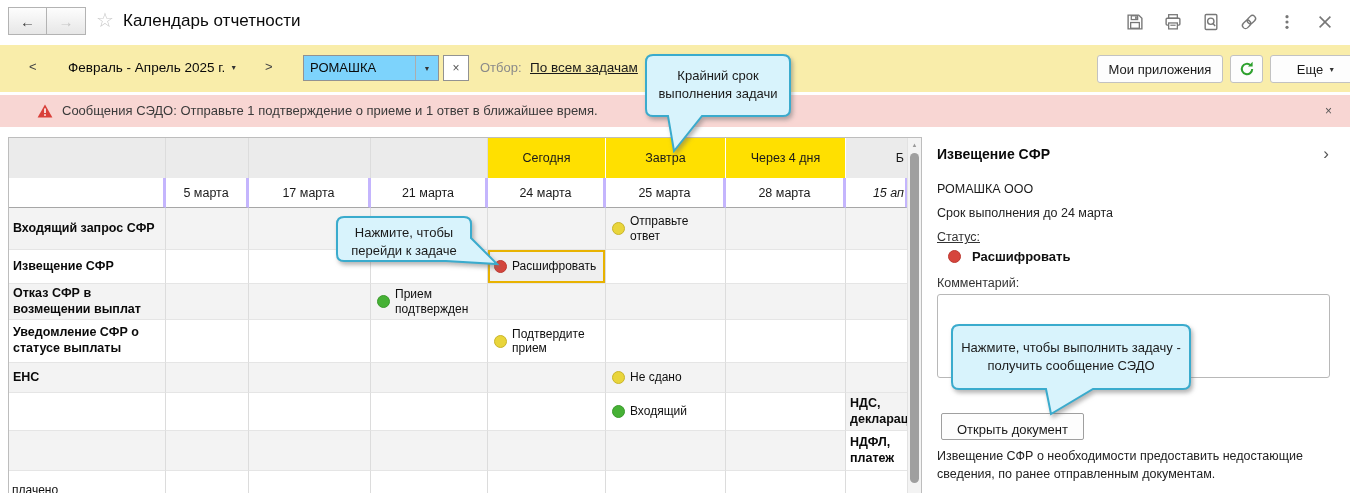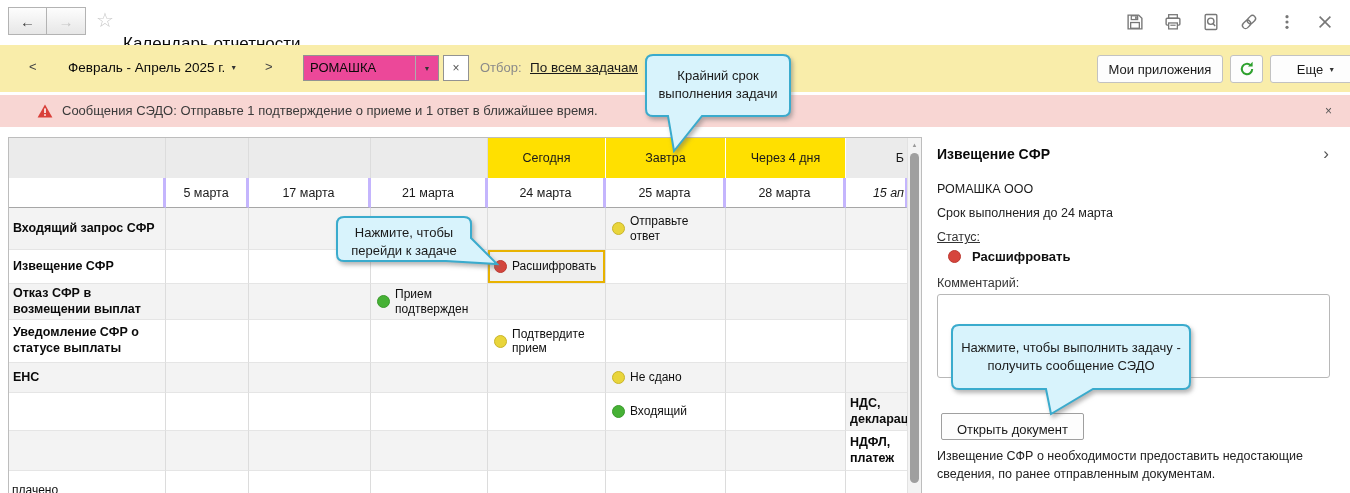--- a/index.html
+++ b/index.html
@@ -8,30 +8,30 @@
     background:#fff;font-family:"Liberation Sans",sans-serif;color:#111;
     -webkit-font-smoothing:antialiased;
   }
   
   .topbar{position:absolute;left:0;top:0;width:1350px;height:45px;background:#fff;}
   .navbtns{position:absolute;left:8px;top:7px;display:flex;}
   .navbtn{width:39px;height:28px;border:1px solid #b3b3b3;background:linear-gradient(#fdfdfd,#e7e7e7);
     display:flex;align-items:center;justify-content:center;font-size:15px;color:#3f3f3f;cursor:pointer;box-sizing:border-box;}
   .navbtn.fwd{border-left:none;color:#c6c6c6;}
   .star{position:absolute;left:96px;top:8px;font-size:20px;color:#c9c9c9;cursor:pointer;}
-  .wtitle{position:absolute;left:123px;top:11px;font-size:17px;color:#0a0a0a;margin-top:23px;}
+  .wtitle{position:absolute;left:123px;top:11px;font-size:17px;color:#0a0a0a;}
   .winicons{position:absolute;right:16px;top:13px;display:flex;gap:20px;align-items:center;}
   .wicon{width:18px;height:18px;display:flex;align-items:center;justify-content:center;cursor:pointer;}
   .wicon svg{display:block;}
   
   .toolbar{position:absolute;left:0;top:45px;width:1350px;height:47px;background:#f9edaa;}
   .tb-nav{position:absolute;top:14px;font-size:13px;color:#444;cursor:pointer;}
   .tb-period{position:absolute;left:68px;top:15px;font-size:13.5px;color:#0a0a0a;cursor:pointer;}
   .caret{font-size:7px;color:#333;vertical-align:2px;margin-left:5px;}
-  .combo{position:absolute;left:303px;top:10px;width:136px;height:26px;border:1px solid #929292;background:#ec4899;
+  .combo{position:absolute;left:303px;top:10px;width:136px;height:26px;border:1px solid #929292;background:#7dd3fc;
     display:flex;align-items:stretch;box-sizing:border-box;}
   .combo-text{flex:1;padding:4px 6px;font-size:13px;color:#0a0a0a;}
   .combo-dd{width:22px;border-left:1px solid #adadad;display:flex;align-items:center;justify-content:center;cursor:pointer;}
   .combo-clear{position:absolute;left:443px;top:10px;width:26px;height:26px;border:1px solid #929292;background:#fff;
     display:flex;align-items:center;justify-content:center;font-size:12px;color:#555;cursor:pointer;box-sizing:border-box;}
   .tb-filter-label{position:absolute;left:480px;top:15px;font-size:13px;color:#8a8a8a;}
   .tb-filter-link{position:absolute;left:530px;top:15px;font-size:13.5px;color:#1a1a1a;text-decoration:underline;cursor:pointer;}
   .btn{border:1px solid #c2c2c2;border-radius:3px;background:#fdfdfd;font-size:13px;color:#1a1a1a;
     display:flex;align-items:center;justify-content:center;cursor:pointer;box-sizing:border-box;height:28px;}
   .btn-myapps{position:absolute;left:1097px;top:10px;width:126px;}

